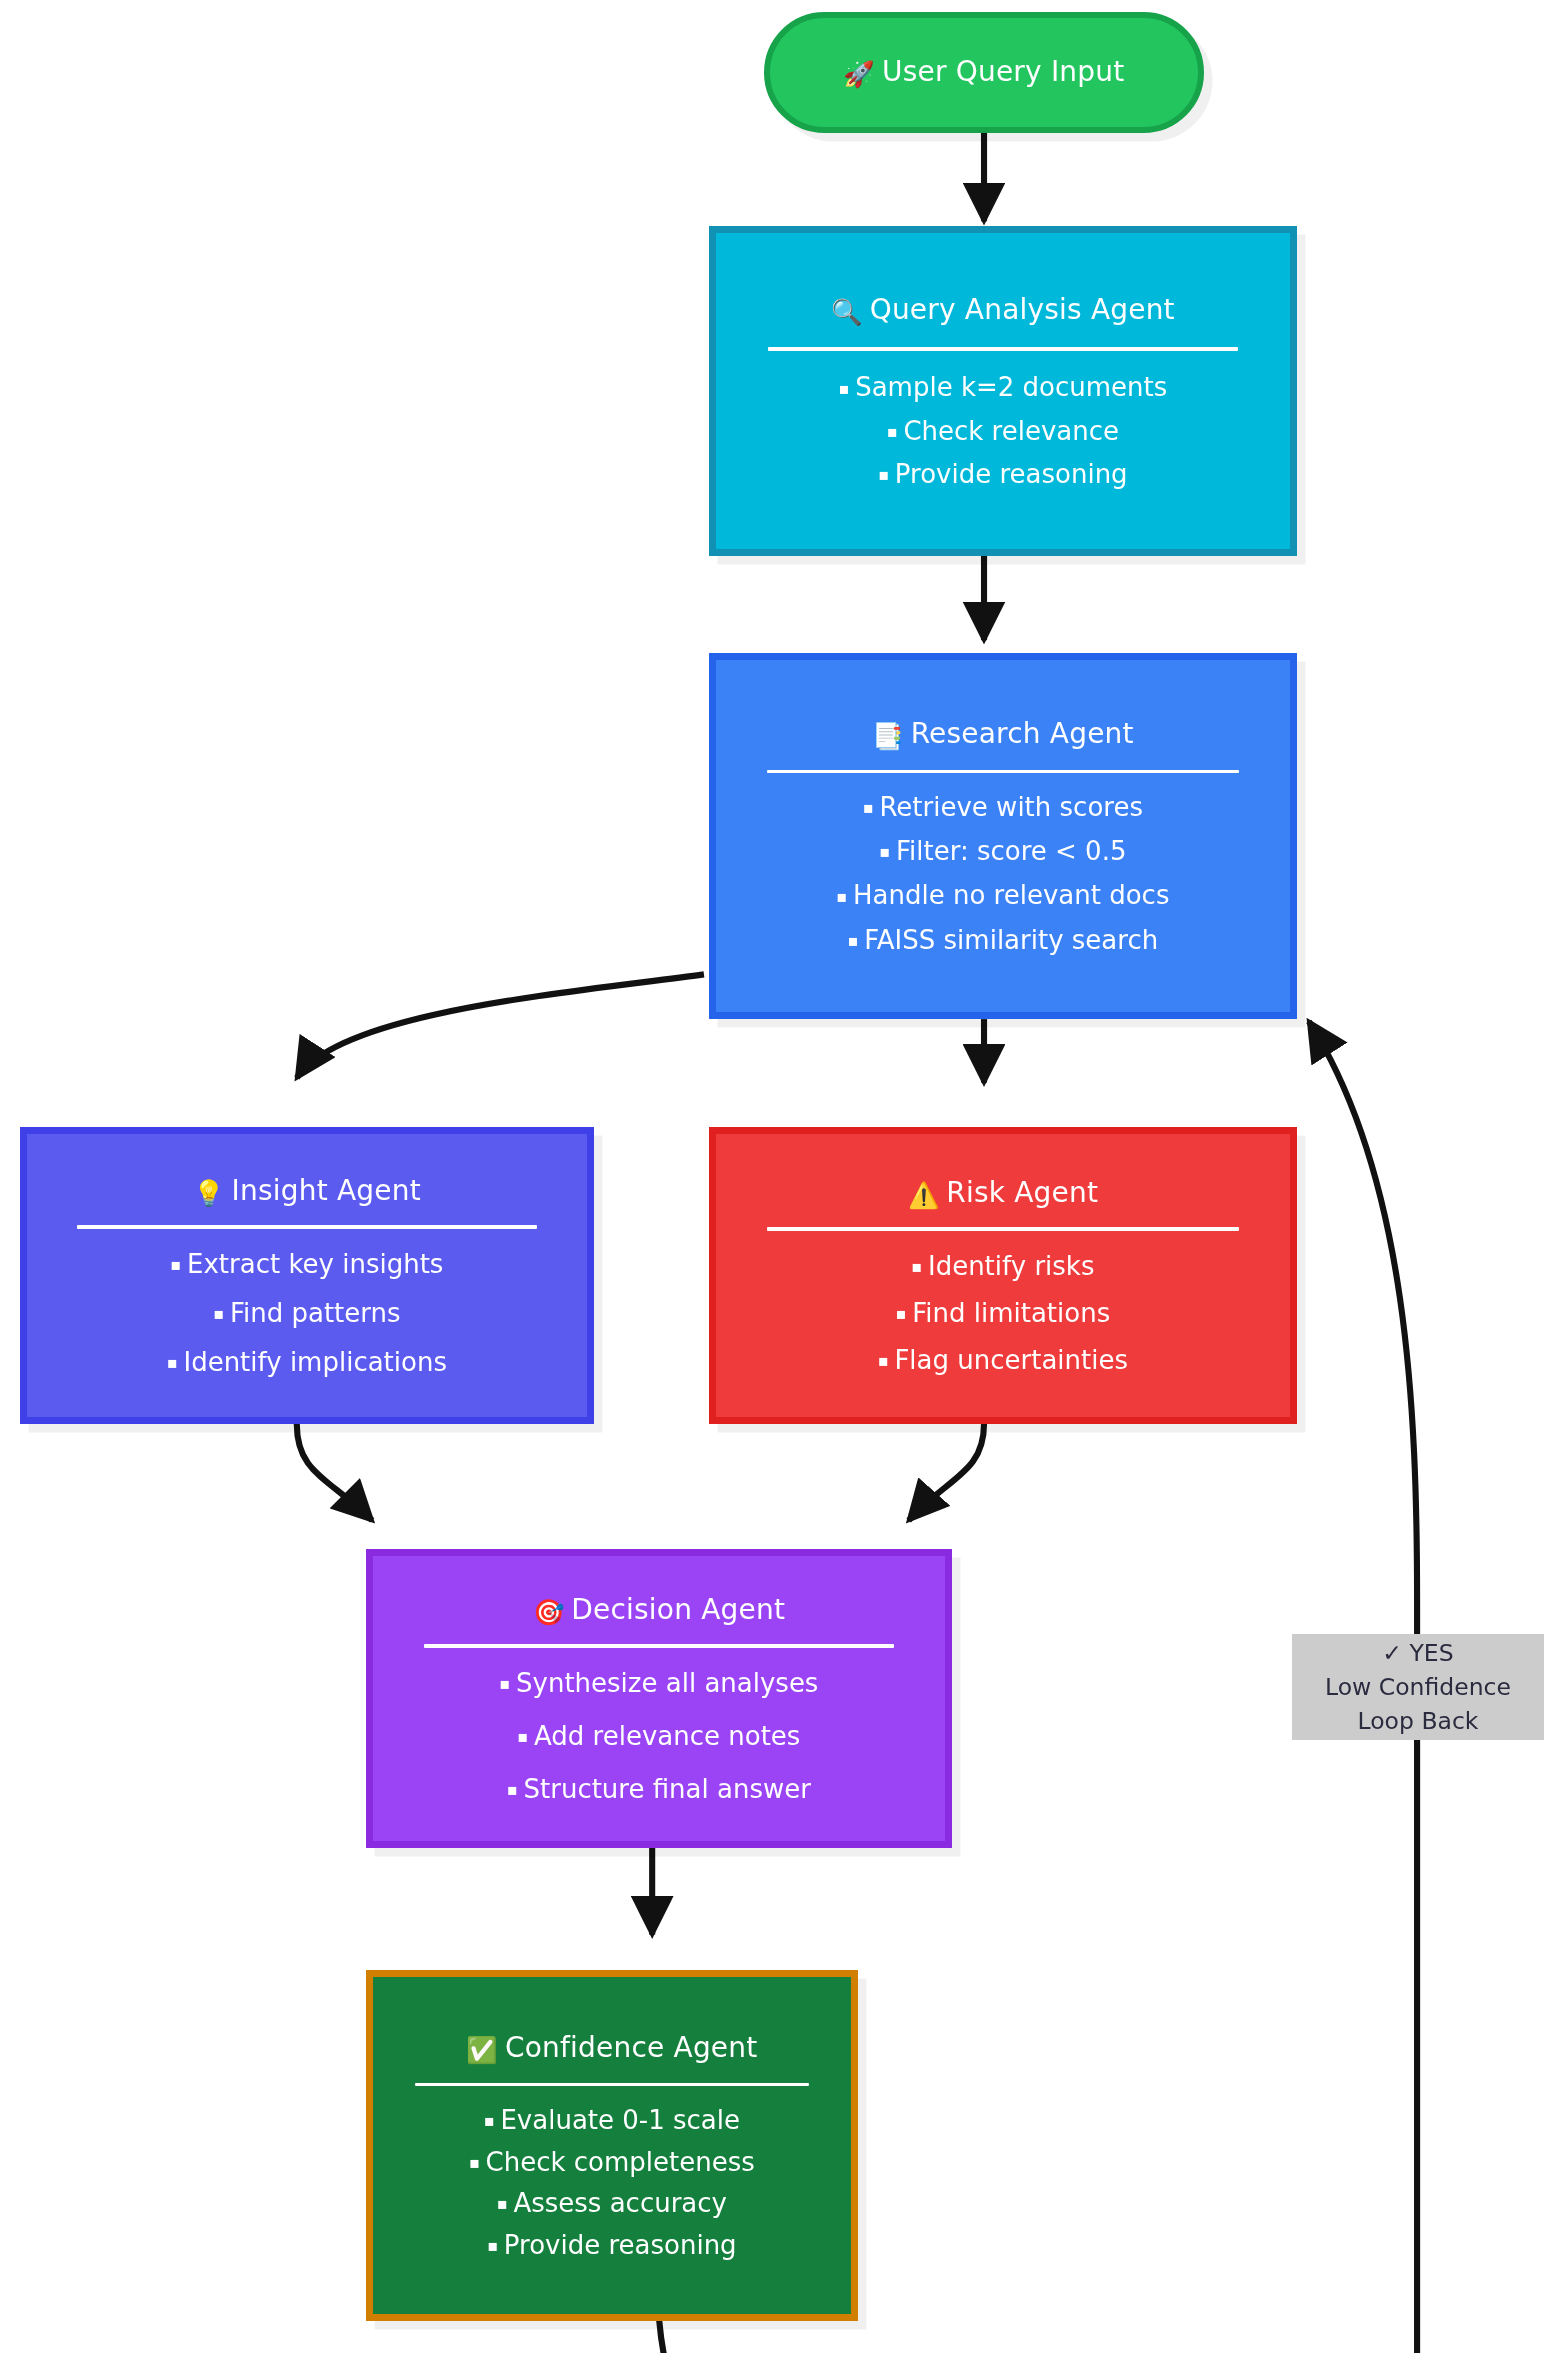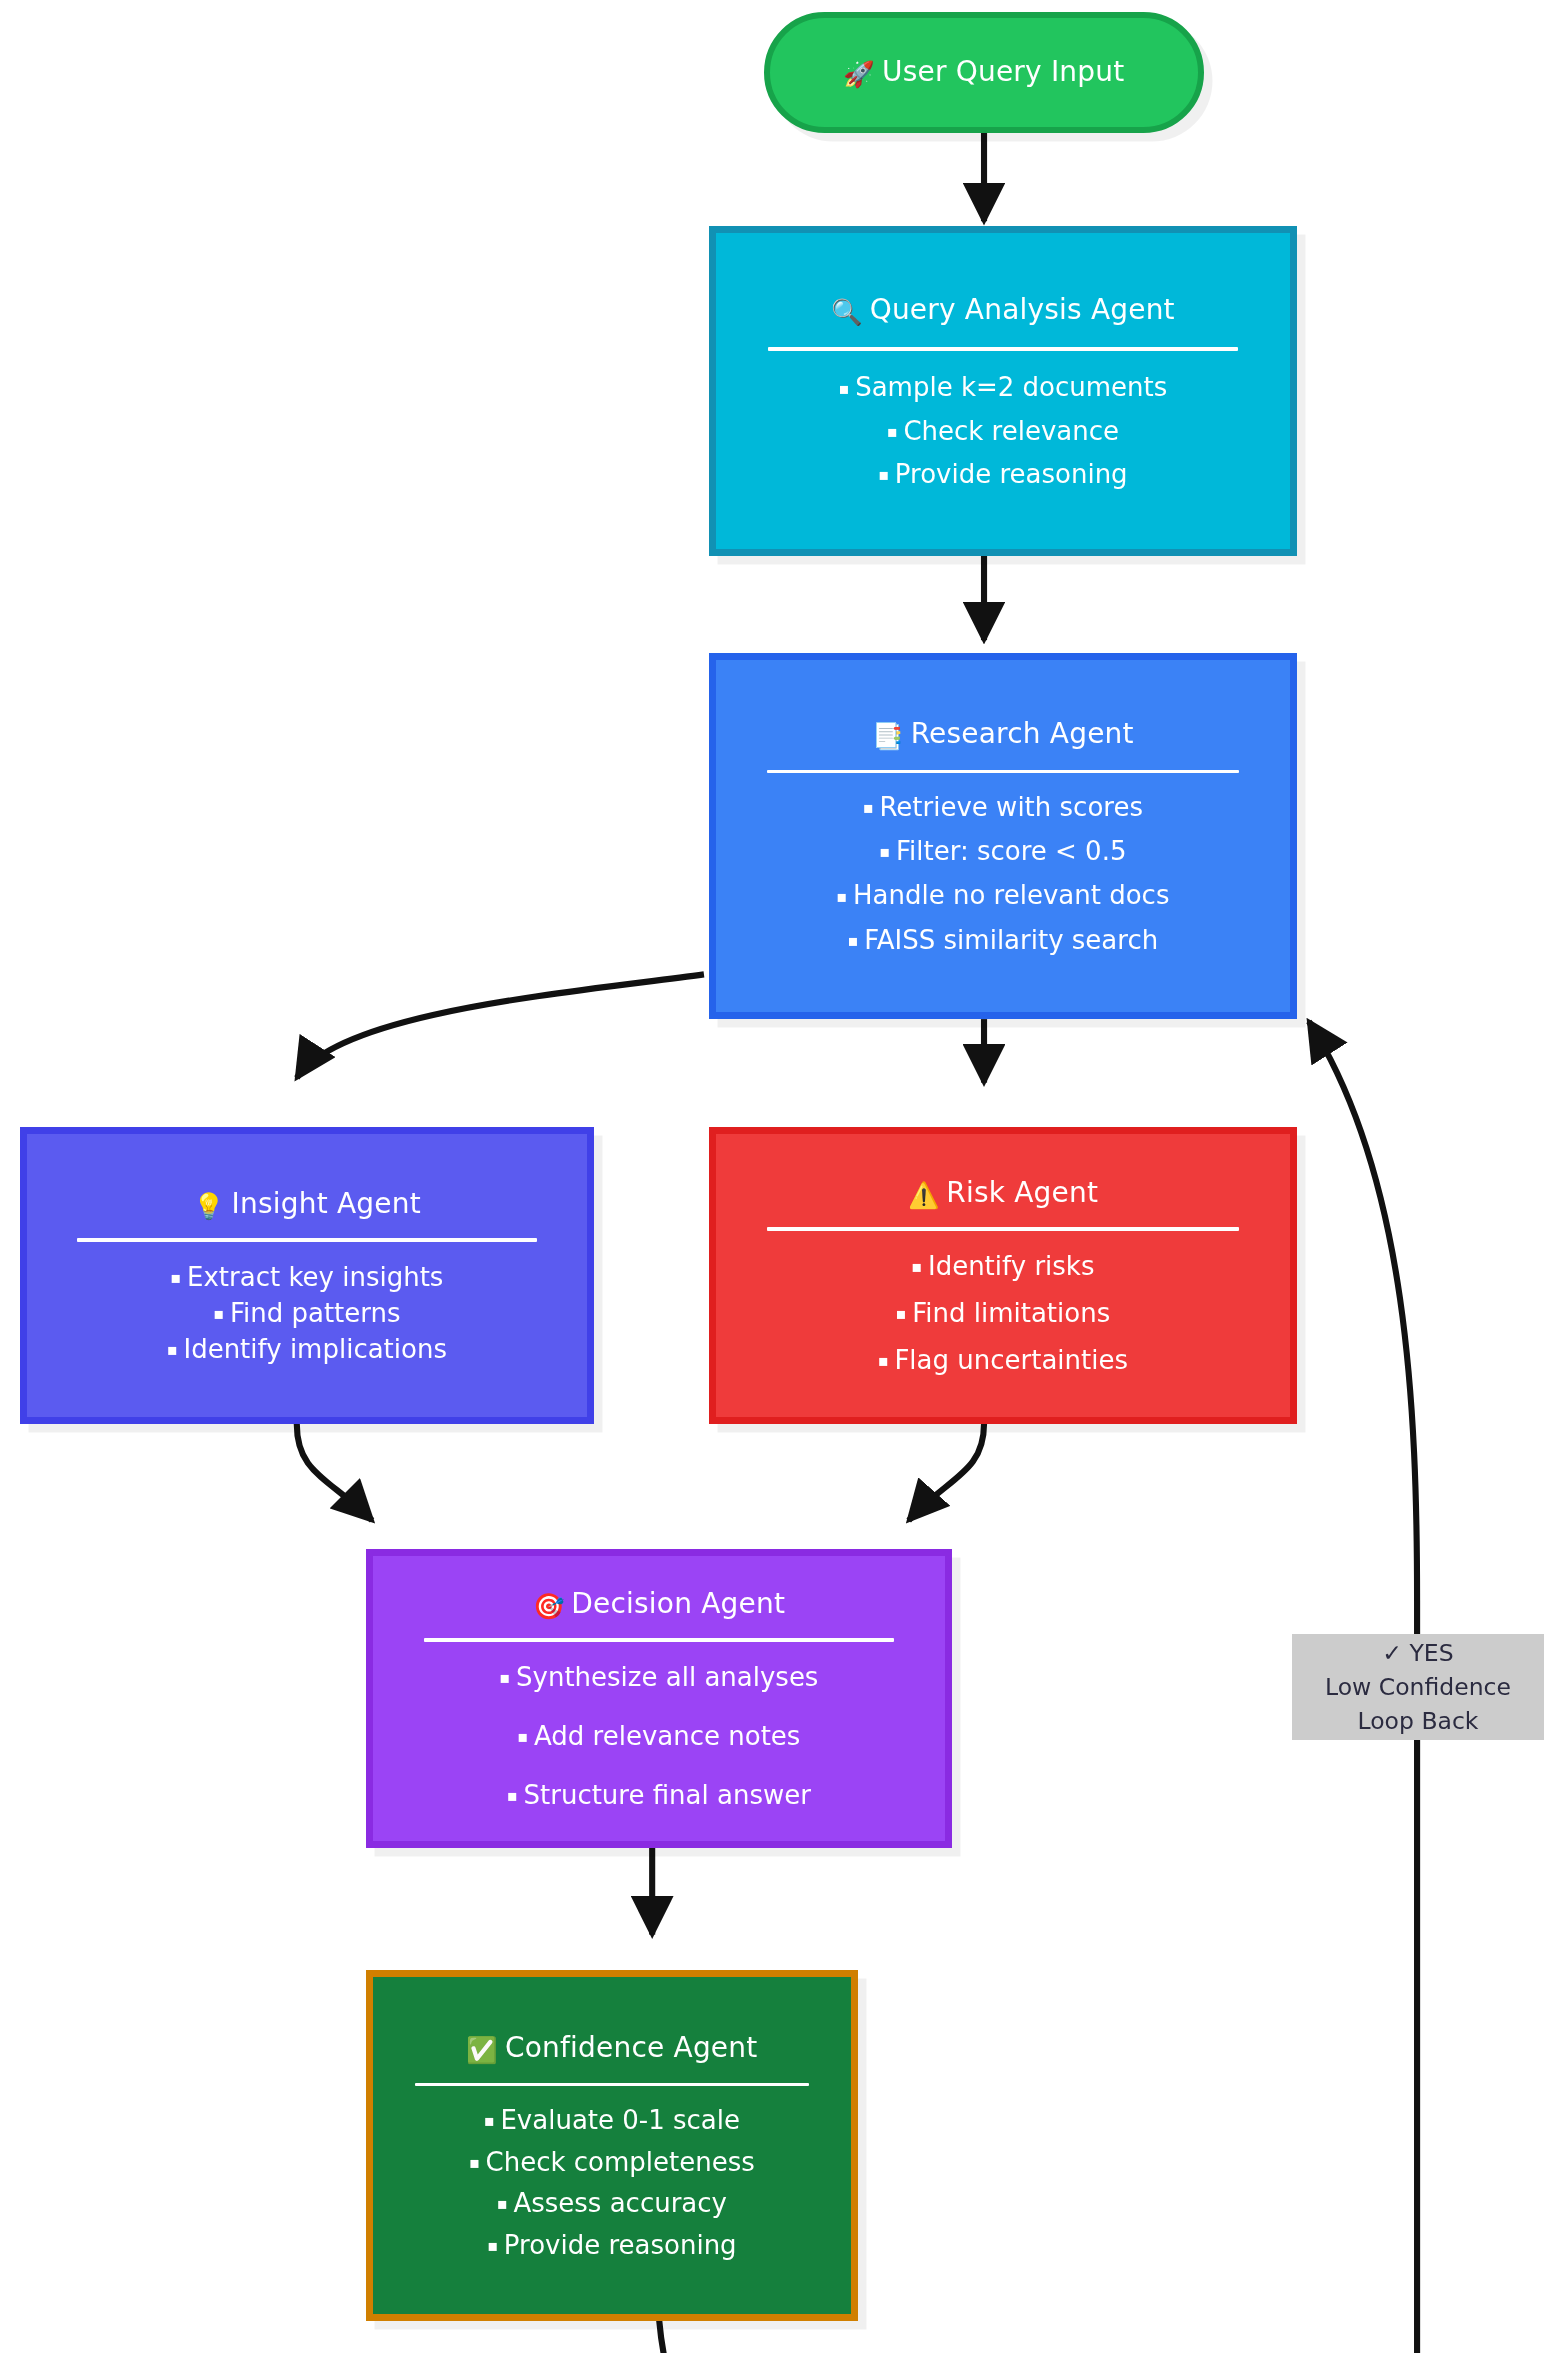--- a/index.html
+++ b/index.html
@@ -166,21 +166,21 @@
       <div class="bullet"><span class="dot">▪</span><span>Handle no relevant docs</span></div>
       <div class="bullet"><span class="dot">▪</span><span>FAISS similarity search</span></div>
     </div>
   </div>
 
   <div class="node rect" style="left:14px; top:1127px; width:574px; height:297px; background:#5b5bf0; border:7.5px solid #4040e8; box-shadow: 8.5px 8.5px 0 rgba(0,0,0,0.06); padding:21.7px 12.2px;">
     <div class="node-title">
       <span class="emoji">💡</span><span>Insight Agent</span>
     </div>
     <div class="divider" style="margin:16px 0 20px 0;"></div>
-    <div class="bullets" style="gap:5px;">
+    <div class="bullets" style="gap:18px;">
       <div class="bullet"><span class="dot">▪</span><span>Extract key insights</span></div>
       <div class="bullet"><span class="dot">▪</span><span>Find patterns</span></div>
       <div class="bullet"><span class="dot">▪</span><span>Identify implications</span></div>
     </div>
   </div>
 
   <div class="node rect" style="left:703px; top:1127px; width:588px; height:297px; background:#ef3b3b; border:7.5px solid #e01f1f; box-shadow: 8.5px 8.5px 0 rgba(0,0,0,0.06); padding:21.7px 12.2px;">
     <div class="node-title">
       <span class="emoji">⚠️</span><span>Risk Agent</span>
     </div>
@@ -190,21 +190,21 @@
       <div class="bullet"><span class="dot">▪</span><span>Find limitations</span></div>
       <div class="bullet"><span class="dot">▪</span><span>Flag uncertainties</span></div>
     </div>
   </div>
 
   <div class="node rect" style="left:360px; top:1549px; width:586px; height:299px; background:#9b44f5; border:7.5px solid #8a2be2; box-shadow: 8.5px 8.5px 0 rgba(0,0,0,0.06); padding:21.7px 12.2px;align-items:center;">
     <div class="node-title">
       <span class="emoji">🎯</span><span>Decision Agent</span>
     </div>
     <div class="divider" style="margin:16px 0 20px 0;"></div>
-    <div class="bullets" style="gap:28px;">
+    <div class="bullets" style="gap:22px;">
       <div class="bullet"><span class="dot">▪</span><span>Synthesize all analyses</span></div>
       <div class="bullet"><span class="dot">▪</span><span>Add relevance notes</span></div>
       <div class="bullet"><span class="dot">▪</span><span>Structure final answer</span></div>
     </div>
   </div>
 
   <div class="node rect" style="left:360px; top:1970px; width:492px; height:351px; background:#15803d; border:7.5px solid #d07f00; box-shadow: 8.5px 8.5px 0 rgba(0,0,0,0.06); padding:21px 10px;">
     <div class="node-title">
       <span class="emoji">✅</span><span>Confidence Agent</span>
     </div>

